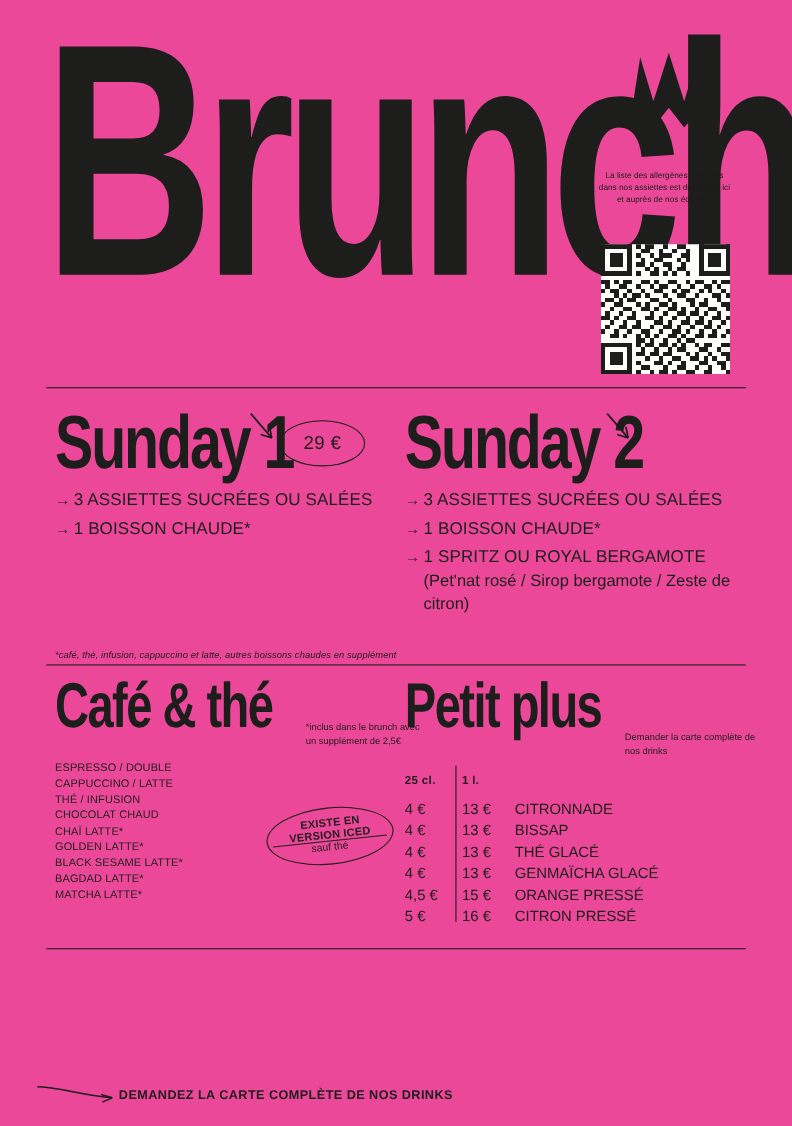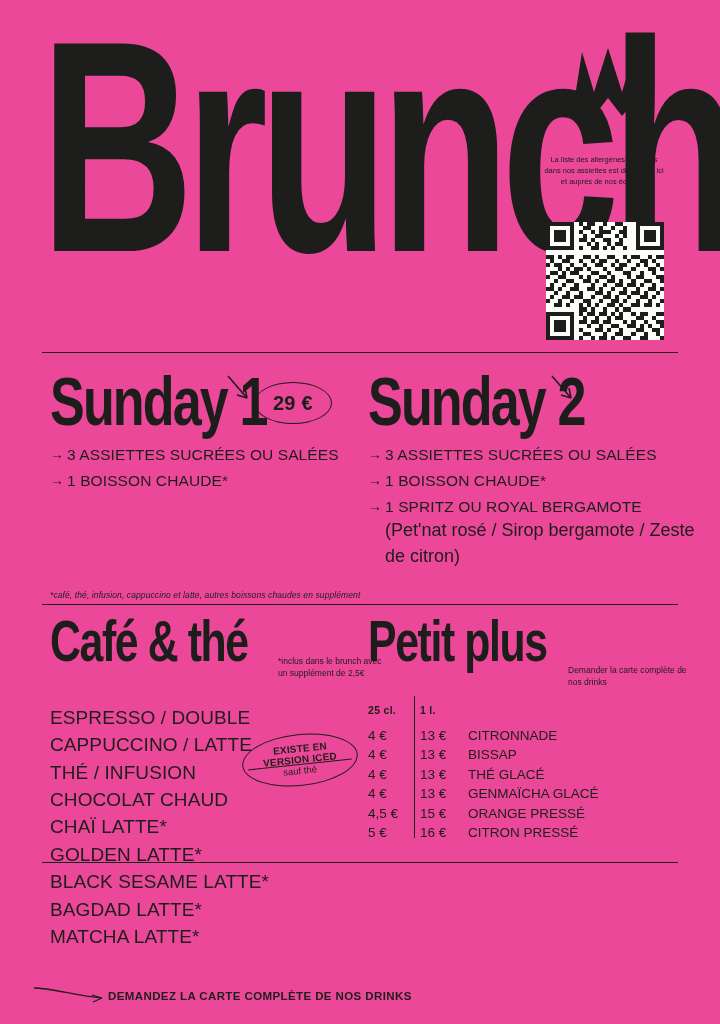--- a/index.html
+++ b/index.html
@@ -101,22 +101,22 @@
   .price-bubble {
     position: absolute;
     top: 14px;
     width: 76px;
     height: 40px;
     border: 1.6px solid #1d1d1b;
     border-radius: 50%;
     display: flex;
     align-items: center;
     justify-content: center;
-    font-size: 20px;
-    font-weight: 700;
+    font-size: 17px;
+    font-weight: 400;
     letter-spacing: 0.3px;
   }
   .price-bubble.left { left: 204px; }
   .price-bubble.right { left: 213px; }
   .arrow-tick {
     position: absolute;
     top: 6px;
     width: 26px;
     height: 30px;
   }
@@ -133,21 +133,21 @@
   }
   .bullet .arr {
     flex: 0 0 auto;
     width: 17px;
     font-size: 14px;
     line-height: 1.45;
   }
   .bullet .txt { flex: 1 1 auto; }
   .bullet .sub {
     display: block;
-    font-size: 18px;
+    font-size: 15px;
     letter-spacing: 0;
   }
   .footnote {
     position: absolute;
     left: 50px;
     top: 590px;
     font-size: 8.5px;
     font-style: italic;
     color: #1d1d1b;
     letter-spacing: 0.1px;
@@ -181,22 +181,22 @@
     position: absolute;
     left: 200px;
     top: 53px;
     width: 130px;
     font-size: 8.5px;
     line-height: 1.4;
   }
   .drink-list {
     position: absolute;
     left: 0;
-    top: 92px;
-    font-size: 19px;
+    top: 80px;
+    font-size: 10px;
     line-height: 1.44;
     letter-spacing: 0.1px;
   }
   .iced-stamp {
     position: absolute;
     left: 192px;
     top: 122px;
     width: 116px;
     height: 52px;
     text-align: center;

